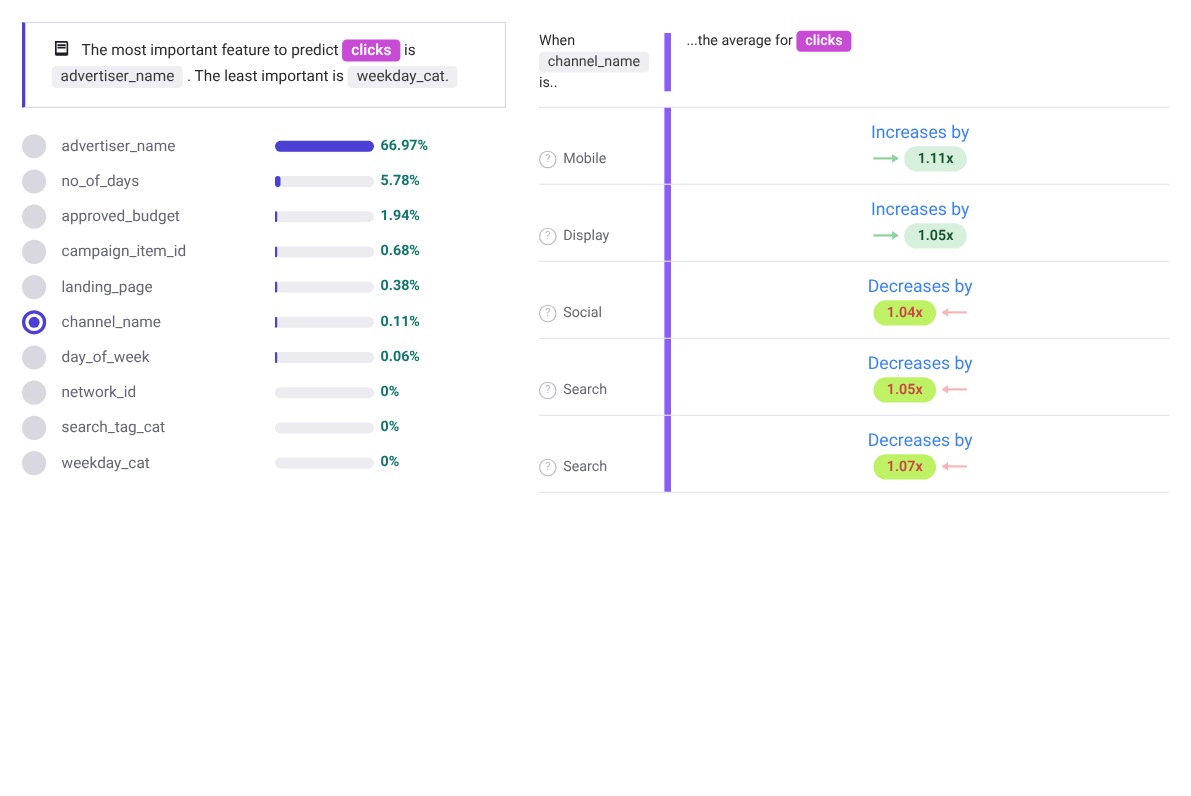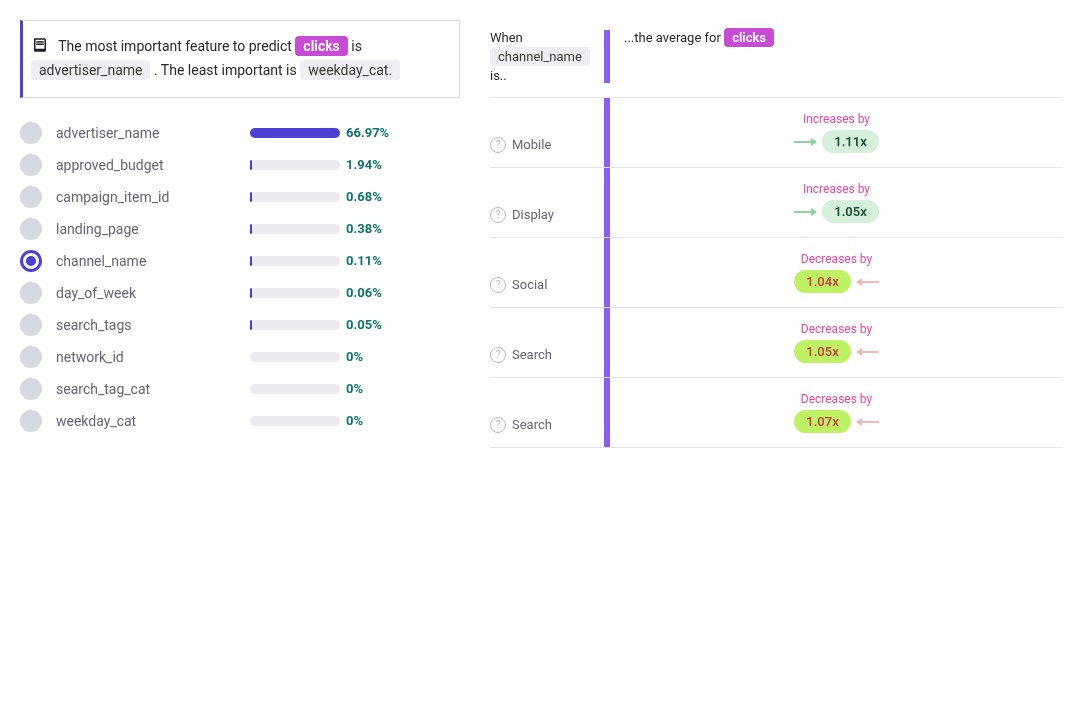--- a/index.html
+++ b/index.html
@@ -14,21 +14,21 @@
     gap: 30px;
     align-items: flex-start;
     width: 1083px;
   }
   .left-col { flex: 0 0 440px; }
   .right-col { flex: 1; }
 
   .insight-box {
     border: 1px solid #d8d8e0;
     border-left: 3px solid #4b3fd4;
-    padding: 14px 8px;
+    padding: 14px 24px;
     line-height: 1.7;
     font-size: 14px;
     margin-bottom: 24px;
   }
   .book-icon {
     display: inline-flex;
     width: 18px; height: 18px;
     vertical-align: -3px;
     margin-right: 6px;
   }
@@ -142,22 +142,22 @@
   }
   .impact-cell {
     display: flex;
     flex-direction: column;
     align-items: center;
     justify-content: center;
     gap: 4px;
     padding: 10px 0;
   }
   .impact-label {
-    font-size: 12px;
-    color: #ec4899;
+    font-size: 16px;
+    color: #3b82f6;
   }
   .impact-badge {
     display: flex;
     align-items: center;
     gap: 6px;
   }
   .badge-val {
     border-radius: 14px;
     padding: 4px 12px;
     font-size: 13px;
@@ -208,20 +208,30 @@
         <div class="feat-label">advertiser_name</div>
         <div class="bar-wrap">
           <div class="bar-track">
             <div class="bar-fill" style="width: 90px;"></div>
           </div>
           <div class="bar-pct">66.97%</div>
         </div>
       </div>
       <div class="feat-row">
         <div class="radio"></div>
+        <div class="feat-label">no_of_days</div>
+        <div class="bar-wrap">
+          <div class="bar-track">
+            <div class="bar-fill" style="width: 5.202px;"></div>
+          </div>
+          <div class="bar-pct">5.78%</div>
+        </div>
+      </div>
+      <div class="feat-row">
+        <div class="radio"></div>
         <div class="feat-label">approved_budget</div>
         <div class="bar-wrap">
           <div class="bar-track">
             <div class="bar-fill small" style="width: 1.746px;"></div>
           </div>
           <div class="bar-pct">1.94%</div>
         </div>
       </div>
       <div class="feat-row">
         <div class="radio"></div>
@@ -254,30 +264,20 @@
         </div>
       </div>
       <div class="feat-row">
         <div class="radio"></div>
         <div class="feat-label">day_of_week</div>
         <div class="bar-wrap">
           <div class="bar-track">
             <div class="bar-fill small" style="width: 0.0539999px;"></div>
           </div>
           <div class="bar-pct">0.06%</div>
-        </div>
-      </div>
-      <div class="feat-row">
-        <div class="radio"></div>
-        <div class="feat-label">search_tags</div>
-        <div class="bar-wrap">
-          <div class="bar-track">
-            <div class="bar-fill small" style="width: 0.045px;"></div>
-          </div>
-          <div class="bar-pct">0.05%</div>
         </div>
       </div>
       <div class="feat-row">
         <div class="radio"></div>
         <div class="feat-label">network_id</div>
         <div class="bar-wrap">
           <div class="bar-track"></div>
           <div class="bar-pct">0%</div>
         </div>
       </div>

